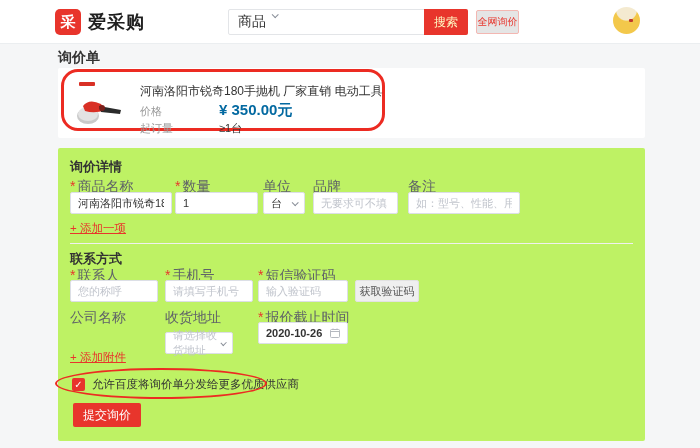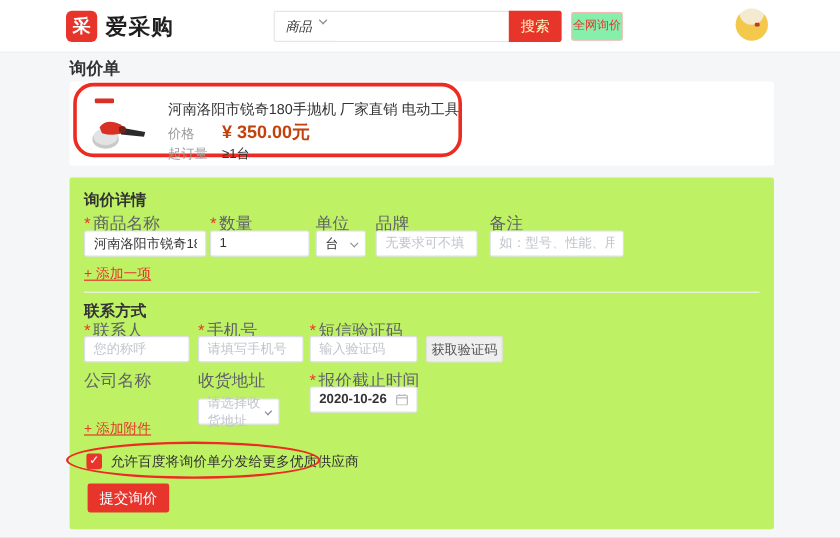--- a/index.html
+++ b/index.html
@@ -9,37 +9,37 @@
     background:#f5f6f7;
     font-family:"Liberation Sans","DejaVu Sans",sans-serif;
     color:#333;
   }
   
   .header { position:absolute; left:0; top:0; width:700px; height:44px; background:#fff; border-bottom:1px solid #ebeef0; }
   .logo { position:absolute; left:55px; top:9px; display:flex; align-items:center; }
   .logo-box { width:26px; height:26px; background:#e8352c; border-radius:5px; color:#fff; font-weight:bold; font-size:15px; display:flex; align-items:center; justify-content:center; }
   .brand { margin-left:7px; font-size:18px; font-weight:bold; color:#1f1f1f; letter-spacing:1px; }
   .searchbar { position:absolute; left:228px; top:9px; width:240px; height:26px; border:1px solid #e3e5e8; border-radius:2px; background:#fff; display:flex; align-items:center; }
-  .cat { display:flex; align-items:flex-start; gap:6px; padding:0 9px; font-size:11px; color:#333; cursor:pointer;font-style:italic; }
+  .cat { display:flex; align-items:flex-start; gap:6px; padding:0 9px; font-size:14px; color:#333; cursor:pointer; }
   .caret { width:5px; height:5px; border-right:1px solid #8a8f99; border-bottom:1px solid #8a8f99; transform:rotate(45deg) translateY(-1px); display:inline-block; }
   .search-input { flex:1; height:100%; border:none; outline:none; font-size:11px; min-width:0; }
   .search-btn { position:absolute; right:-1px; top:-1px; width:44px; height:26px; background:#e8352c; color:#fef9c3; border:none; font-size:12px; cursor:pointer; border-radius:0 2px 2px 0; }
-  .global-btn { position:absolute; left:476px; top:10px; width:43px; height:24px; background:#86efac; border:1px solid #f3b7b2; border-radius:2px; color:#e8352c; font-size:10px; text-align:center; line-height:22px; cursor:pointer; }
+  .global-btn { position:absolute; left:476px; top:10px; width:43px; height:24px; background:#e5e5e5; border:1px solid #f3b7b2; border-radius:2px; color:#e8352c; font-size:10px; text-align:center; line-height:22px; cursor:pointer; }
   .avatar { position:absolute; left:613px; top:7px; width:27px; height:27px; border-radius:50%; cursor:pointer;
             background:radial-gradient(circle at 50% 12%, #f4ead0 0 36%, #f3c84b 40%); }
   .avatar::after { content:""; position:absolute; right:7px; top:12px; width:4px; height:3px; background:#c0392b; border-radius:1px; }
   
   .page-title { position:absolute; left:58px; top:49px; font-size:14px; font-weight:bold; color:#333; }
   .product-card { position:absolute; left:58px; top:68px; width:587px; height:70px; background:#fff; border-radius:2px; }
   .annot-rect { position:absolute; left:3px; top:1px; width:324px; height:62px; border:3px solid #ec2b22; border-radius:17px; pointer-events:none; }
   .prod-img { position:absolute; left:17px; top:12px; width:50px; height:48px; }
   .prod-title { position:absolute; left:82px; top:15px; font-size:12px; color:#333; width:300px; white-space:nowrap; }
-  .kv-row { position:absolute; left:82px; display:flex; align-items:baseline; }
+  .kv-row { position:absolute; left:82px; display:flex; align-items:baseline;gap:34px; }
   .kv-label { width:45px; font-size:11px; color:#999; }
-  .price-val { font-size:15px; font-weight:bold; color:#c2410c; }
+  .price-val { font-size:15px; font-weight:bold; color:#0369a1; }
   .moq-val { font-size:11px; color:#333; }
   
   .form-card { position:absolute; left:58px; top:148px; width:587px; height:293px; background:#bef264; border-radius:2px; }
   .sec-head { position:absolute; font-size:13px; font-weight:bold; color:#333; }
   .f-label { position:absolute; font-size:14px; color:#5f6368; white-space:nowrap; }
   .star { color:#e8352c; margin-right:2px; }
   .inp { position:absolute; height:22px; border:1px solid #dcdfe6; border-radius:2px; font-size:11px; color:#333; padding:0 7px; outline:none; font-family:inherit; background:#fff; }
   .inp::placeholder { color:#c0c4cc; }
   .fake-select { position:absolute; height:22px; border:1px solid #dcdfe6; border-radius:2px; background:#fff; display:flex; align-items:center; justify-content:space-between; padding:0 7px; font-size:11px; cursor:pointer; }
   .sel-placeholder { color:#c0c4cc; }

